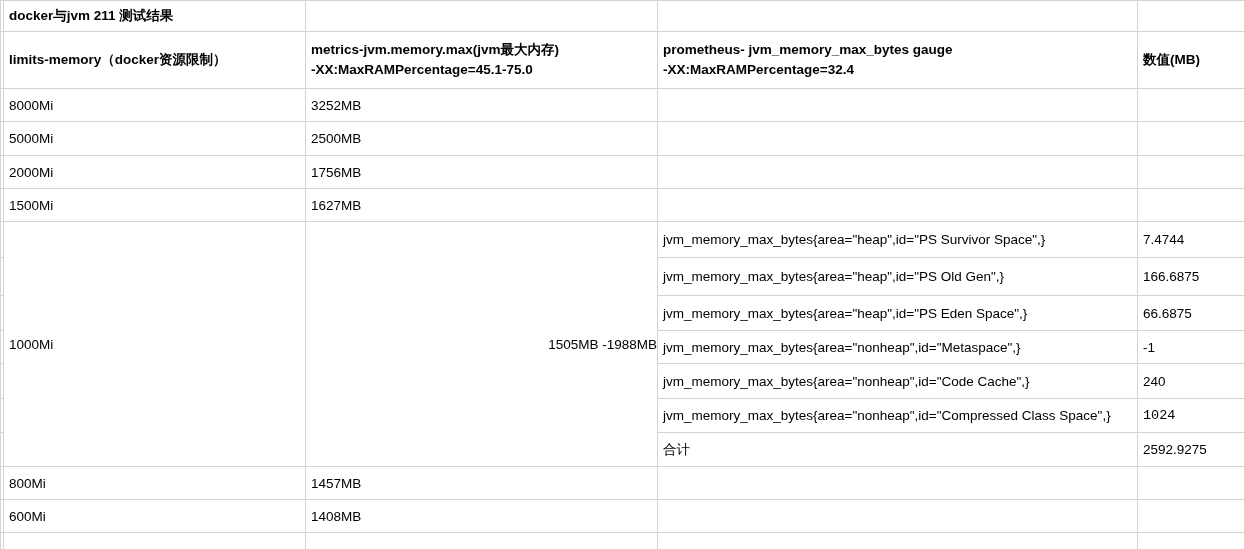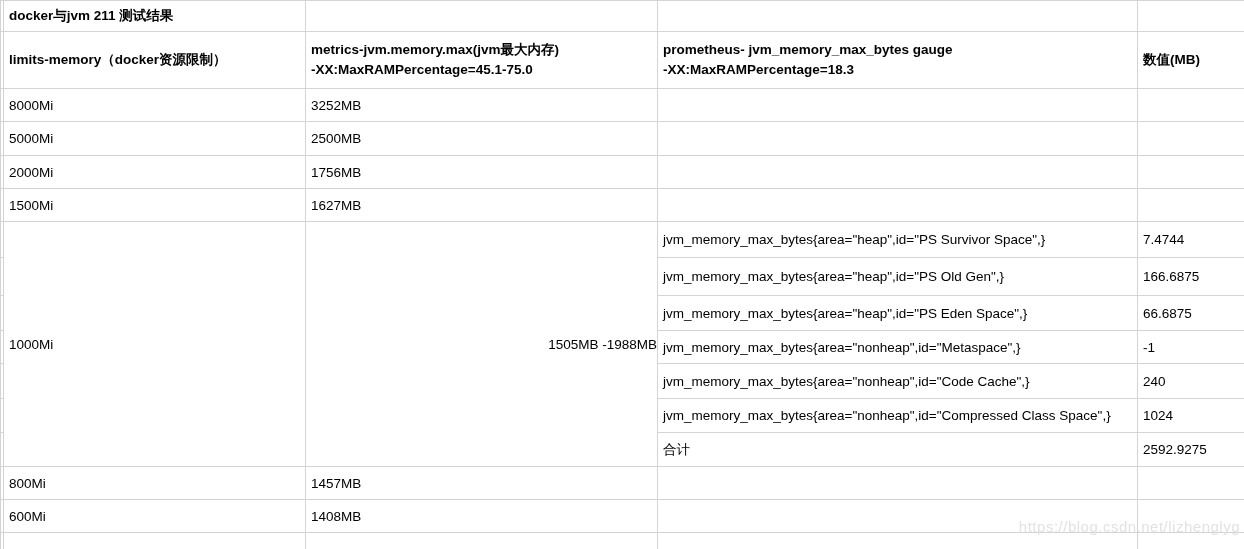--- a/index.html
+++ b/index.html
@@ -80,21 +80,21 @@
 
     <tr style="height:57px">
       <td class="sliver" style="border-color: rgb(212, 212, 212);"></td>
       <td class="header-cell" style="border-color: rgb(212, 212, 212);">limits-memory（docker资源限制）</td>
       <td class="header-cell" style="border-color: rgb(212, 212, 212);">
         <span class="hl">metrics-jvm.memory.max(jvm最大内存)</span>
         <span class="hl">-XX:MaxRAMPercentage=45.1-75.0</span>
       </td>
       <td class="header-cell" style="border-color: rgb(212, 212, 212);">
         <span class="hl">prometheus- jvm_memory_max_bytes gauge</span>
-        <span class="hl">-XX:MaxRAMPercentage=18.3</span>
+        <span class="hl">-XX:MaxRAMPercentage=32.4</span>
       </td>
       <td class="header-cell value-head" style="border-color: rgb(212, 212, 212);">数值(MB)</td>
     </tr>
 
     <tr style="height:33px">
       <td class="sliver" style="border-color: rgb(212, 212, 212);"></td>
       <td style="border-color: rgb(212, 212, 212);">8000Mi</td>
       <td style="border-color: rgb(212, 212, 212);">3252MB</td>
       <td style="border-color: rgb(212, 212, 212);"></td>
       <td style="border-color: rgb(212, 212, 212);"></td>
@@ -144,21 +144,21 @@
       <td style="border-color: rgb(212, 212, 212);">-1</td>
     </tr>
     <tr style="height:35px">
       <td class="sliver" style="border-color: rgb(212, 212, 212);"></td>
       <td style="border-color: rgb(212, 212, 212);">jvm_memory_max_bytes{area="nonheap",id="Code Cache",}</td>
       <td style="border-color: rgb(212, 212, 212);">240</td>
     </tr>
     <tr style="height:34px">
       <td class="sliver" style="border-color: rgb(212, 212, 212);"></td>
       <td style="border-color: rgb(212, 212, 212);">jvm_memory_max_bytes{area="nonheap",id="Compressed Class Space",}</td>
-      <td style="border-color: rgb(212, 212, 212);">1024</td>
+      <td style="border-color: rgb(212, 212, 212); font-family: Liberation Mono, monospace;">1024</td>
     </tr>
     <tr style="height:34px">
       <td class="sliver" style="border-color: rgb(212, 212, 212);"></td>
       <td style="border-color: rgb(212, 212, 212);">合计</td>
       <td style="border-color: rgb(212, 212, 212);">2592.9275</td>
     </tr>
 
     <tr style="height:33px">
       <td class="sliver" style="border-color: rgb(212, 212, 212);"></td>
       <td style="border-color: rgb(212, 212, 212);">800Mi</td>
@@ -177,14 +177,13 @@
     <tr style="height:17px">
       <td class="sliver" style="border-color: rgb(212, 212, 212);"></td>
       <td style="border-color: rgb(212, 212, 212);"></td>
       <td style="border-color: rgb(212, 212, 212);"></td>
       <td style="border-color: rgb(212, 212, 212);"></td>
       <td style="border-color: rgb(212, 212, 212);"></td>
     </tr>
   </tbody>
     </table>
 
-  <div id="watermark" style="color: rgb(226, 226, 226);">https://blog.csdn.net/lizhenglyg</div>
 </div>
 
 </body></html>

